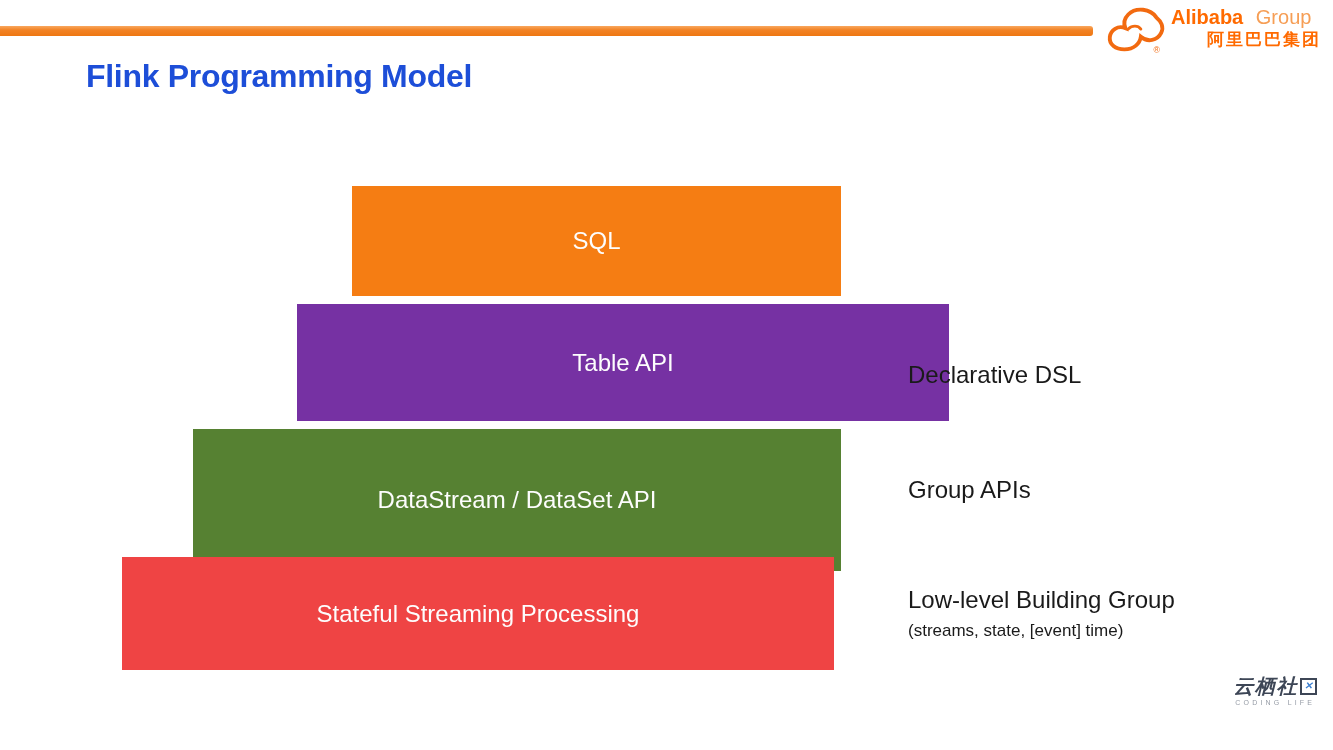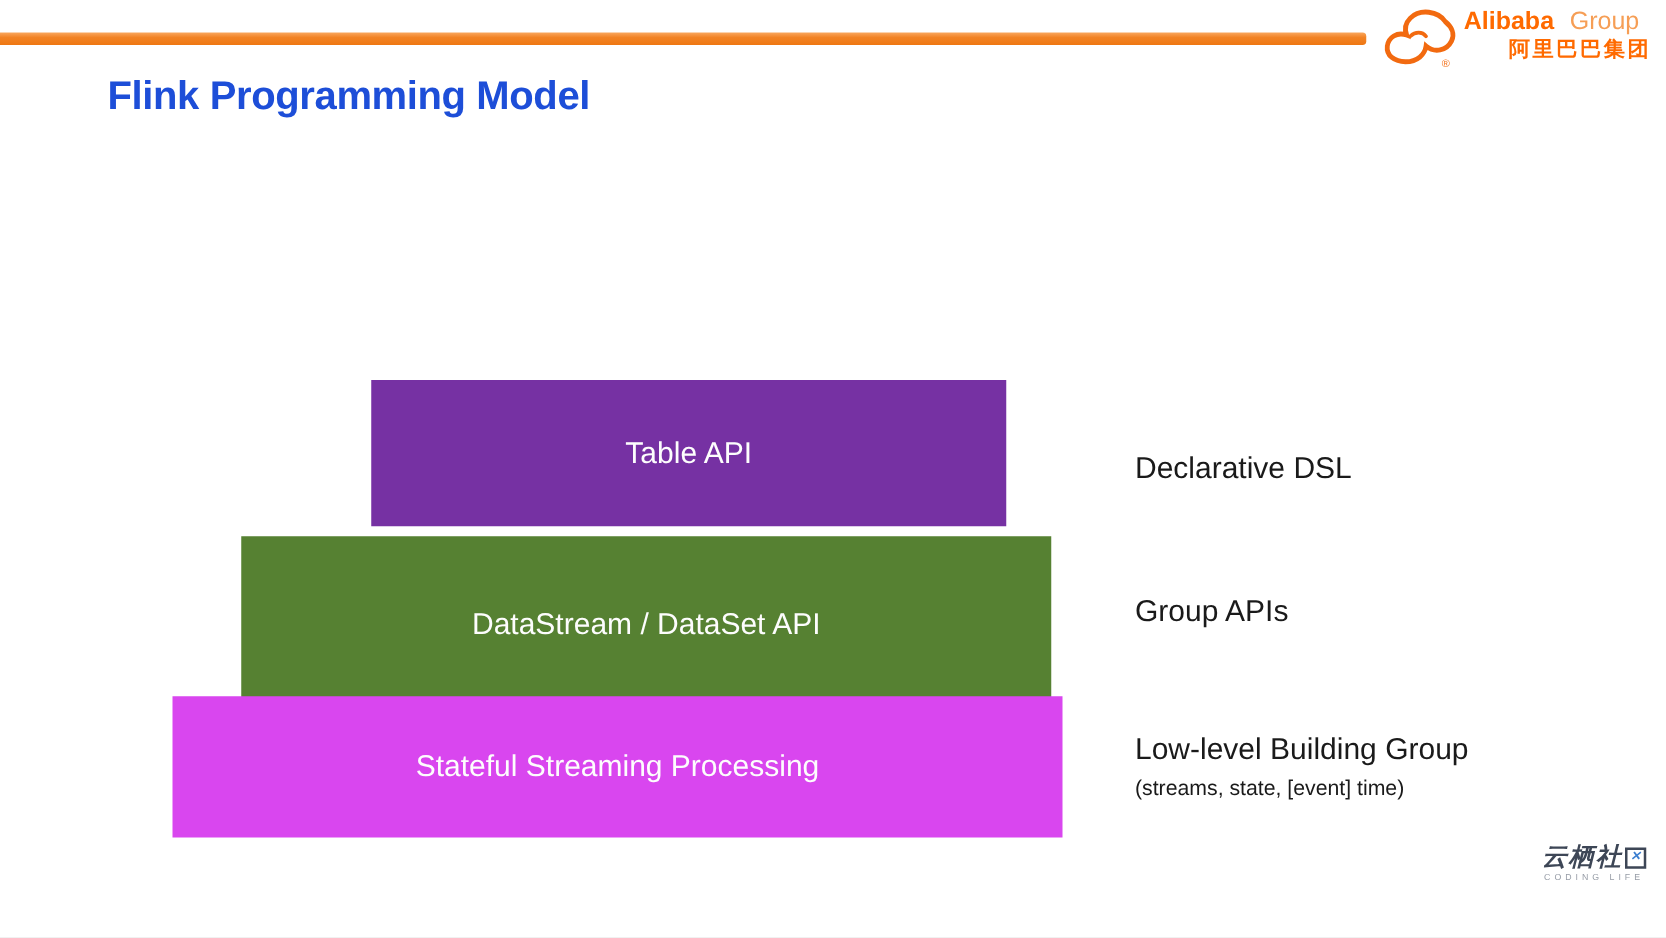--- a/index.html
+++ b/index.html
@@ -44,21 +44,21 @@
     margin-left:46px;
   }
 
   
   .layer {
     position:absolute;
     display:flex; align-items:center; justify-content:center;
   }
   .layer-label { color:#fdfdfd; font-size:24px; }
   .layer-0 { left:352px; top:186px; width:489px; height:110px; }
-  .layer-1 { left:297px; top:304px; width:508px; height:117px; }
+  .layer-1 { left:297px; top:304px; width:652px; height:117px; }
   .layer-2 { left:193px; top:429px; width:648px; height:142px; }
   .layer-3 { left:122px; top:557px; width:712px; height:113px; }
 
   
   .annotation {
     position:absolute; left:908px;
     color:#1a1a1a; font-size:24px; line-height:30px;
   }
   .annotation-0 { top:216px; }
   .annotation-1 { top:360px; }
@@ -105,27 +105,30 @@
       <div class="brand-line1">
         <span class="brand-name">Alibaba</span>
         <span class="brand-suffix">Group</span>
       </div>
       <div class="brand-line2">阿里巴巴集团</div>
     </div>
   </div>
 
   <h1 class="title">Flink Programming Model</h1>
 
+  <div class="layer layer-0" style="background-color: rgb(245, 125, 19);">
+    <span class="layer-label">SQL</span>
+  </div>
   <div class="layer layer-1" style="background-color: rgb(118, 49, 163);">
     <span class="layer-label">Table API</span>
   </div>
   <div class="layer layer-2" style="background-color: rgb(86, 129, 50);">
     <span class="layer-label">DataStream / DataSet API</span>
   </div>
-  <div class="layer layer-3" style="background-color: #d946ef; margin-left: 16px;">
+  <div class="layer layer-3" style="background-color: #ef4444;">
     <span class="layer-label">Stateful Streaming Processing</span>
   </div>
 
   <div class="annotation annotation-1">Declarative DSL</div>
   <div class="annotation annotation-2">Group APIs</div>
   <div class="annotation annotation-3">
     <div>Low-level Building Group</div>
     <div class="annotation-sub">(streams, state, [event] time)</div>
   </div>
 

